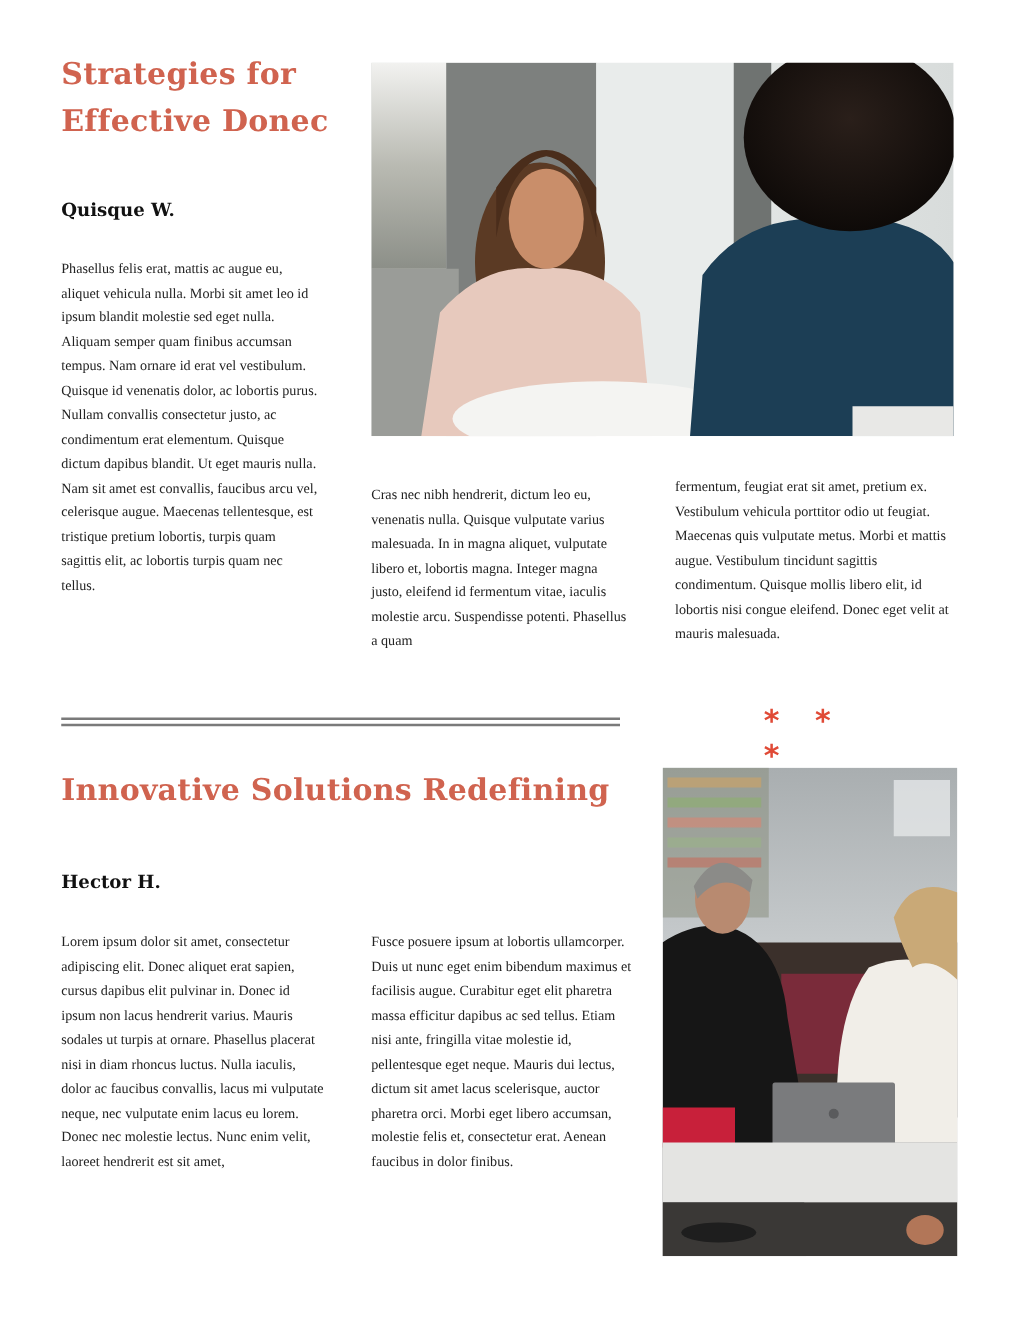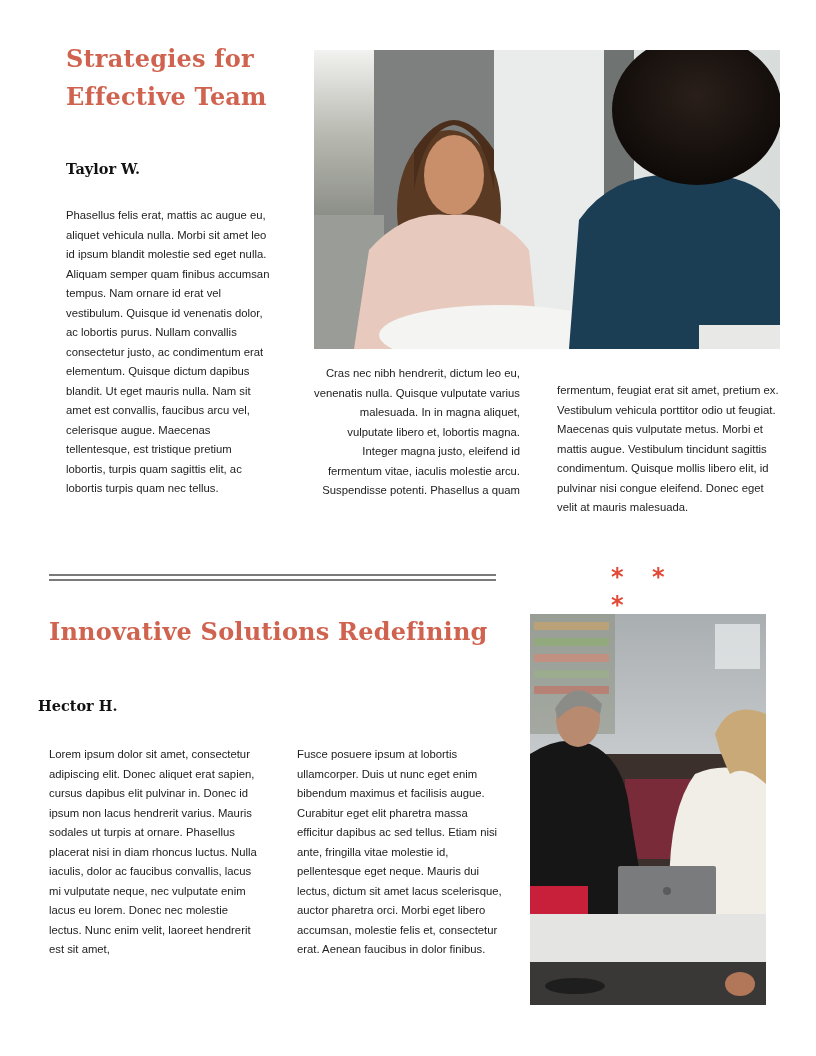--- a/index.html
+++ b/index.html
@@ -3,40 +3,40 @@
   <meta charset="utf-8">
   <style>
     html, body { margin: 0; padding: 0; background: #ffffff; }
     body { width: 816px; height: 1056px; position: relative; overflow: hidden;
       font-family: "DejaVu Serif", serif; color: #1f1f1f; }
     .abs { position: absolute; }
     .title { color: #d0634f; font-family: "DejaVu Serif", serif; font-weight: bold;
       font-size: 24px; line-height: 38px; letter-spacing: 0.2px; margin: 0; }
     .author { color: #111111; font-family: "DejaVu Serif", serif; font-weight: bold;
       font-size: 14.5px; margin: 0; }
-    .body-text { font-family: Liberation Sans, sans-serif; font-size: 11.3px; line-height: 19.5px;
+    .body-text { font-family: Liberation Serif, serif; font-size: 11.3px; line-height: 19.5px;
       color: #222222; margin: 0; }
     .photo { overflow: hidden; }
     .divider { height: 2px; background: #7a7a7a; }
     .stars { color: #e04a36; font-size: 24px; font-weight: bold; letter-spacing: 10px;
       font-family: "DejaVu Sans", sans-serif; }
   </style>
 </head>
 <body>
 
-<div class="abs" style="left:0;top:0;width:728px;height:560px;margin-left:17px;">
+<div class="abs" style="left:0;top:0;width:728px;height:560px;">
   <div class="abs" style="left:49px;top:40px;width:240px;">
     <div class="title">Strategies for</div>
-    <div class="title">Effective Team</div>
+    <div class="title">Effective Donec</div>
   </div>
-  <p class="author abs" style="left:49px;top:160px;">Taylor W.</p>
+  <p class="author abs" style="left:49px;top:160px;">Quisque W.</p>
 
   <p class="body-text abs" style="left:49px;top:206px;width:206px;">Phasellus felis erat, mattis ac augue eu, aliquet vehicula nulla. Morbi sit amet leo id ipsum blandit molestie sed eget nulla. Aliquam semper quam finibus accumsan tempus. Nam ornare id erat vel vestibulum. Quisque id venenatis dolor, ac lobortis purus. Nullam convallis consectetur justo, ac condimentum erat elementum. Quisque dictum dapibus blandit. Ut eget mauris nulla. Nam sit amet est convallis, faucibus arcu vel, celerisque augue. Maecenas tellentesque, est tristique pretium lobortis, turpis quam sagittis elit, ac lobortis turpis quam nec tellus.</p>
-  <p class="body-text abs" style="left:297px;top:364px;width:206px;text-align:right;">Cras nec nibh hendrerit, dictum leo eu, venenatis nulla.  Quisque vulputate varius malesuada. In in magna aliquet, vulputate libero et, lobortis magna. Integer magna justo, eleifend id fermentum vitae, iaculis molestie arcu. Suspendisse potenti. Phasellus a quam</p>
-  <p class="body-text abs" style="left:540px;top:381px;width:226px;">fermentum, feugiat erat sit amet, pretium ex. Vestibulum vehicula porttitor odio ut feugiat. Maecenas quis vulputate metus. Morbi et mattis augue. Vestibulum tincidunt sagittis condimentum. Quisque mollis libero elit, id pulvinar nisi congue eleifend. Donec eget velit at mauris malesuada.</p>
+  <p class="body-text abs" style="left:297px;top:387px;width:206px;">Cras nec nibh hendrerit, dictum leo eu, venenatis nulla.  Quisque vulputate varius malesuada. In in magna aliquet, vulputate libero et, lobortis magna. Integer magna justo, eleifend id fermentum vitae, iaculis molestie arcu. Suspendisse potenti. Phasellus a quam</p>
+  <p class="body-text abs" style="left:540px;top:381px;width:226px;">fermentum, feugiat erat sit amet, pretium ex. Vestibulum vehicula porttitor odio ut feugiat. Maecenas quis vulputate metus. Morbi et mattis augue. Vestibulum tincidunt sagittis condimentum. Quisque mollis libero elit, id lobortis nisi congue eleifend. Donec eget velit at mauris malesuada.</p>
 
   <div class="abs photo" style="left:297px;top:50px;width:466px;height:299px;">
     <svg width="466" height="299" viewBox="0 0 466 299">
       <defs>
         <linearGradient id="wall1" x1="0" y1="0" x2="1" y2="0">
           <stop offset="0" stop-color="#c9ccc9"></stop>
           <stop offset="0.45" stop-color="#e8ebea"></stop>
           <stop offset="1" stop-color="#d8dcdb"></stop>
         </linearGradient>
         <linearGradient id="win1" x1="0" y1="0" x2="0" y2="1">
@@ -73,21 +73,21 @@
 <div class="abs" style="left:49px;top:574px;width:447px;height:8px;">
   <div class="divider" style="position:absolute;left:0;top:0;width:447px;"></div>
   <div class="divider" style="position:absolute;left:0;top:5px;width:447px;"></div>
 </div>
 <div class="abs stars" style="left:611px;top:563px;width:90px;">* * *</div>
 
 <div class="abs" style="left:0;top:600px;width:746px;height:456px;">
   <div class="abs" style="left:49px;top:13px;width:470px;">
     <div class="title">Innovative Solutions Redefining</div>
   </div>
-  <p class="author abs" style="left:38px;top:97px;">Hector H.</p>
+  <p class="author abs" style="left:49px;top:97px;">Hector H.</p>
 
   <p class="body-text abs" style="left:49px;top:145px;width:210px;">Lorem ipsum dolor sit amet, consectetur adipiscing elit. Donec aliquet erat sapien, cursus dapibus elit pulvinar in. Donec id ipsum non lacus hendrerit varius. Mauris sodales ut turpis at ornare. Phasellus placerat nisi in diam rhoncus luctus. Nulla iaculis, dolor ac faucibus convallis, lacus mi vulputate neque, nec vulputate enim lacus eu lorem. Donec nec molestie lectus. Nunc enim velit, laoreet hendrerit est sit amet,</p>
   <p class="body-text abs" style="left:297px;top:145px;width:210px;">Fusce posuere ipsum at lobortis ullamcorper. Duis ut nunc eget enim bibendum maximus et facilisis augue. Curabitur eget elit pharetra massa efficitur dapibus ac sed tellus. Etiam nisi ante, fringilla vitae molestie id, pellentesque eget neque. Mauris dui lectus, dictum sit amet lacus scelerisque, auctor pharetra orci. Morbi eget libero accumsan, molestie felis et, consectetur erat. Aenean faucibus in dolor finibus.</p>
 
   <div class="abs photo" style="left:530px;top:14px;width:236px;height:391px;">
     <svg width="236" height="391" viewBox="0 0 236 391">
       <defs>
         <linearGradient id="bg2" x1="0" y1="0" x2="0" y2="1">
           <stop offset="0" stop-color="#a9aeb0"></stop>
           <stop offset="0.35" stop-color="#c5c9cb"></stop>

